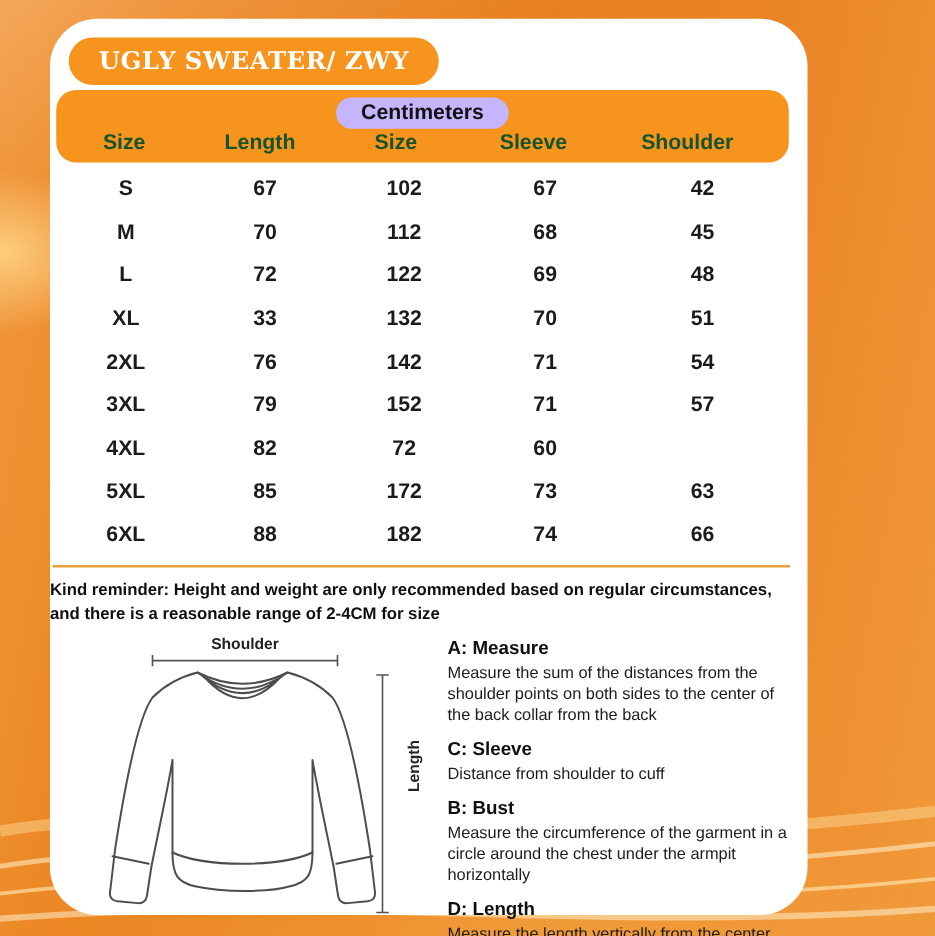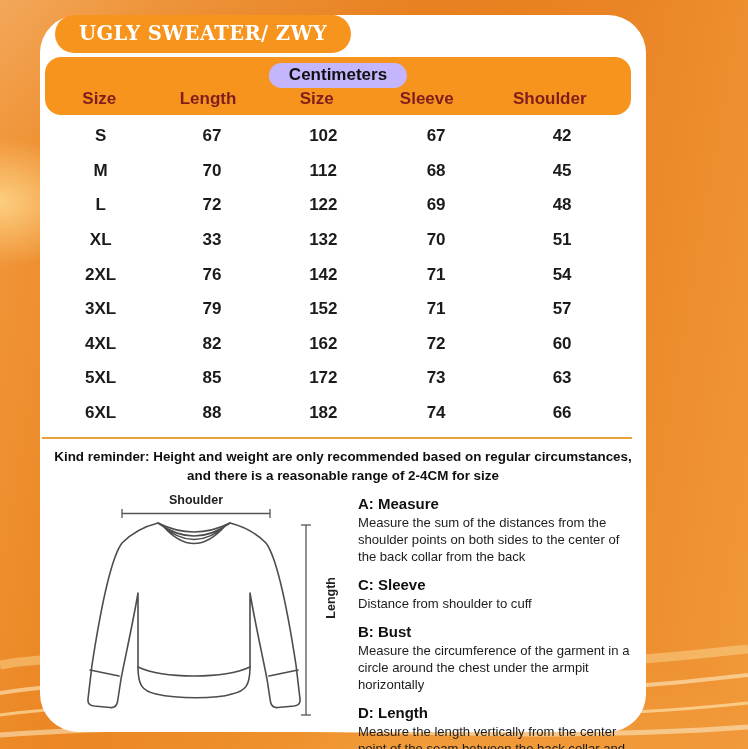--- a/index.html
+++ b/index.html
@@ -11,42 +11,42 @@
     background:
       radial-gradient(150px 100px at 0% 27%, rgba(255,216,140,.85), rgba(255,216,140,0) 65%),
       radial-gradient(520px 280px at 55% 106%, rgba(255,196,95,.5), rgba(255,196,95,0) 70%),
       linear-gradient(165deg, rgba(255,255,255,.14), rgba(255,255,255,0) 16%),
       linear-gradient(100deg,#f1993f 0%,#ec8825 18%,#e77d1a 48%,#ea8526 72%,#f1993a 100%);
   }
   .waves{position:absolute;left:0;bottom:0;width:748px;height:130px;}
 
   
   .card{position:absolute;left:40px;top:15px;width:606px;height:717px;background:#ffffff;
-    border-radius:38px;box-sizing:border-box;}
+    border-radius:38px;box-sizing:border-box;padding-top:15px;}
 
   .title-pill{display:inline-block;margin-left:15px;background:#F7941E;color:#ffffff;
     font-family:"DejaVu Serif",serif;font-weight:700;font-size:19.5px;letter-spacing:.4px;
     padding:7px 24px 8px;border-radius:999px;}
 
   
   .table{margin:4px 15px 0 5px;}
   .table-bar{position:relative;height:58px;background:#F7941E;border-radius:16px;}
   .unit-pill{position:absolute;top:6px;left:50%;transform:translateX(-50%);
     background:#c4b5fd;border-radius:999px;padding:2px 20px 3px;
     font-size:17px;font-weight:700;color:#111;}
   .grid5{display:grid;grid-template-columns:19% 19% 19% 19.5% 23.5%;}
-  .head-row{position:absolute;left:0;right:14px;bottom:6px;font-size:17px;font-weight:700;color:#7f1d1d;}
+  .head-row{position:absolute;left:0;right:14px;bottom:6px;font-size:17px;font-weight:700;color:#14532d;}
   .head-row span{text-align:center;}
   .rows{margin-top:4px;}
   .trow{height:34.6px;align-items:center;font-size:17px;font-weight:700;color:#1b1b1b;}
   .trow span{text-align:center;}
 
   .divider{border-top:2px solid #E8A23C;margin:7px 14px 0 2px;}
 
-  .reminder{margin-top:9px;text-align:center;font-size:13.4px;font-weight:700;
+  .reminder{margin-top:9px;text-align:left;font-size:13.4px;font-weight:700;
     line-height:1.38;color:#0f0f0f;}
 
   
   .bottom{display:flex;margin-top:8px;padding:0 12px 0 16px;}
   .diagram{position:relative;width:292px;height:230px;flex:none;}
   .shoulder-label{position:absolute;top:0;left:64px;width:152px;text-align:center;
     font-size:12.5px;font-weight:700;color:#222;}
   .sweater-svg{position:absolute;top:16px;left:18px;}
   .length-label{position:absolute;right:10px;top:84px;writing-mode:vertical-rl;
     transform:rotate(180deg);font-size:12.5px;font-weight:700;color:#222;}
@@ -134,21 +134,20 @@
     <span class="cell">3XL</span>
     <span class="cell">79</span>
     <span class="cell">152</span>
     <span class="cell">71</span>
     <span class="cell">57</span>
   </div>
 
   <div class="trow grid5">
     <span class="cell">4XL</span>
     <span class="cell">82</span>
-    <span class="cell">162</span>
     <span class="cell">72</span>
     <span class="cell">60</span>
   </div>
 
   <div class="trow grid5">
     <span class="cell">5XL</span>
     <span class="cell">85</span>
     <span class="cell">172</span>
     <span class="cell">73</span>
     <span class="cell">63</span>

